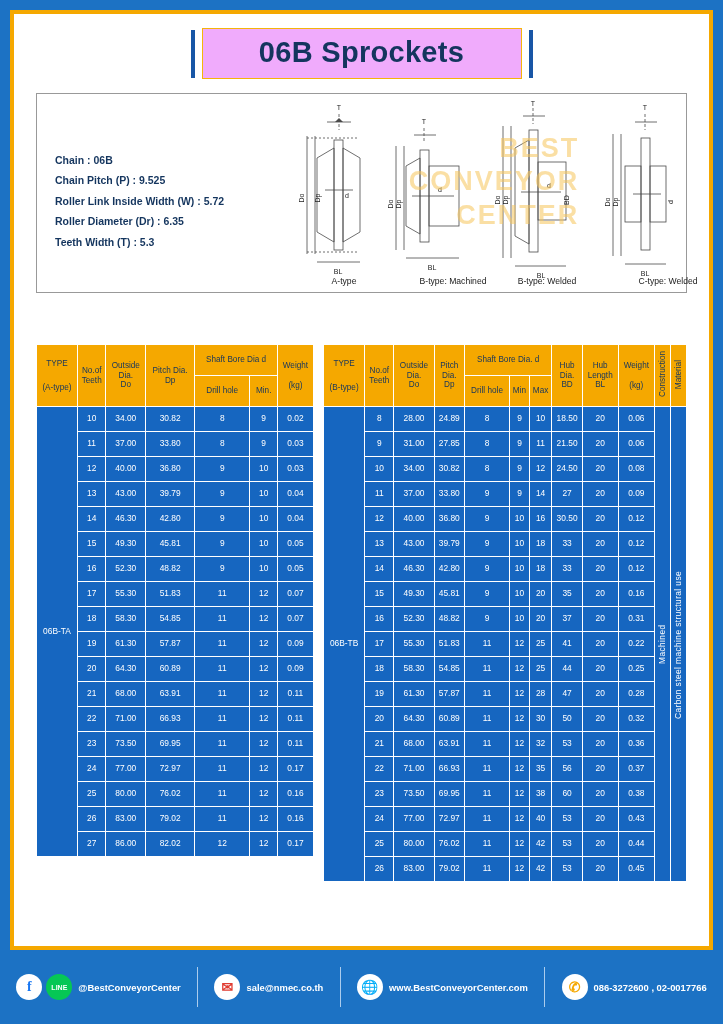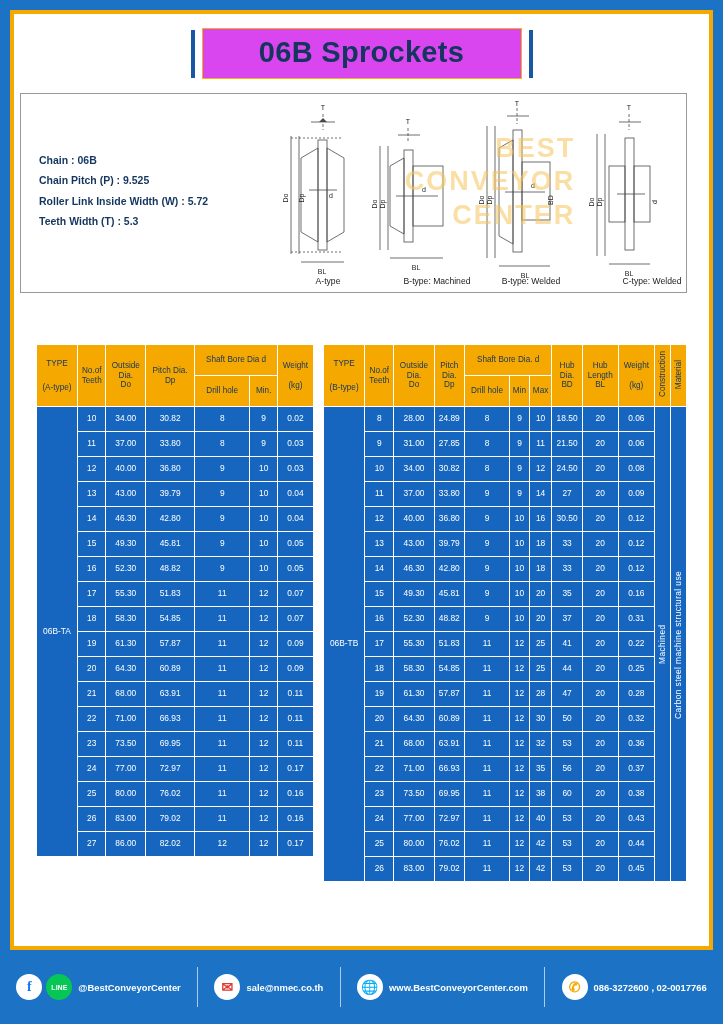--- a/index.html
+++ b/index.html
@@ -19,42 +19,42 @@
   .sheet {
     position:relative;
     width:703px; height:940px;
     background:#ffffff;
     border:4px solid #f5a800;
   }
   
   .title-wrap {
     margin:14px auto 0 auto;
     width:320px;
-    background:#d946ef;
+    background:#f0abfc;
     text-align:center;
     padding:9px 0 11px 0;
     border:1px solid #f5b40a;
   }
   .title-outer {
     position:relative;
     width:330px; margin:14px auto 0 auto;
   }
   .title-outer:before, .title-outer:after {
     content:""; position:absolute; top:2px; width:4px; height:48px; background:#1856a6;
   }
   .title-outer:before { left:-6px; }
   .title-outer:after { right:-6px; }
   .title-text {
     font-size:29px; font-weight:bold; color:#14355e; letter-spacing:0.3px;
     line-height:1.0;
   }
   
   .specbox {
     position:relative;
-    margin:14px 22px 0 6px;
+    margin:14px 22px 0 22px;
     height:200px;
     border:1px solid #999;
     background:#fff;
   }
   .spec-list {
     position:absolute; left:18px; top:56px;
     font-size:10.5px; font-weight:bold; color:#14355e; line-height:1.95;
   }
   .spec-list div { white-space:nowrap; }
   .diagram {
@@ -141,20 +141,21 @@
       <div class="title-wrap">
         <div class="title-text">06B Sprockets</div>
       </div>
     </div>
 
     <div class="specbox">
       <div class="spec-list">
         <div>Chain : 06B</div>
         <div>Chain Pitch (P) : 9.525</div>
         <div>Roller Link Inside Width (W) : 5.72</div>
+        <div>Roller Diameter (Dr) : 6.35</div>
         <div>Teeth Width (T) : 5.3</div>
       </div>
 
       <div class="diagram">
         <div class="wm">BEST CONVEYOR CENTER</div>
 
         <svg width="450" height="190" viewBox="0 0 450 190">
           <g stroke="#4a4a4a" fill="none" stroke-width="0.8">
 
             <g>

